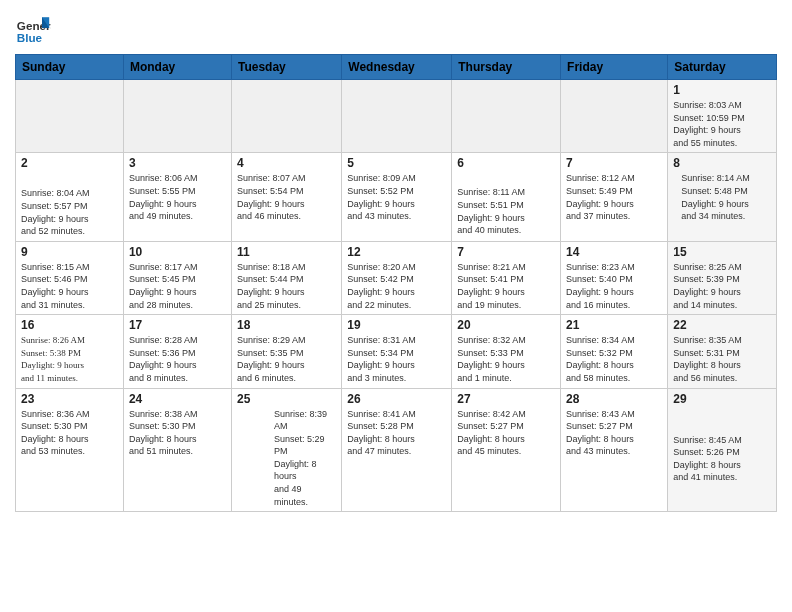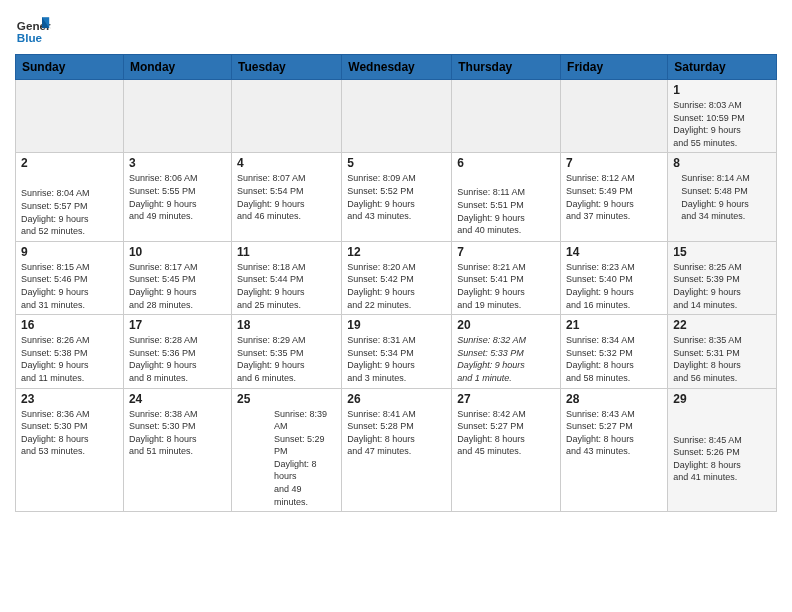--- a/index.html
+++ b/index.html
@@ -232,21 +232,21 @@
             <span class="day-number">15</span>
             <div class="day-info" style="white-space: pre-line;">Sunrise: 8:25 AM
 Sunset: 5:39 PM
 Daylight: 9 hours
 and 14 minutes.</div>
           </td>
         </tr>
         <tr>
           <td>
             <span class="day-number">16</span>
-            <div class="day-info" style="white-space: pre-line;">Sunrise: 8:26 AM
+            <div class="day-info" style="white-space: pre-line; font-family: Liberation Serif, serif;">Sunrise: 8:26 AM
 Sunset: 5:38 PM
 Daylight: 9 hours
 and 11 minutes.</div>
           </td>
           <td>
             <span class="day-number">17</span>
             <div class="day-info" style="white-space: pre-line;">Sunrise: 8:28 AM
 Sunset: 5:36 PM
 Daylight: 9 hours
 and 8 minutes.</div>
@@ -260,21 +260,21 @@
           </td>
           <td>
             <span class="day-number">19</span>
             <div class="day-info" style="white-space: pre-line;">Sunrise: 8:31 AM
 Sunset: 5:34 PM
 Daylight: 9 hours
 and 3 minutes.</div>
           </td>
           <td>
             <span class="day-number">20</span>
-            <div class="day-info" style="white-space: pre-line; font-style: italic;">Sunrise: 8:32 AM
+            <div class="day-info" style="white-space: pre-line;">Sunrise: 8:32 AM
 Sunset: 5:33 PM
 Daylight: 9 hours
 and 1 minute.</div>
           </td>
           <td>
             <span class="day-number">21</span>
             <div class="day-info" style="white-space: pre-line;">Sunrise: 8:34 AM
 Sunset: 5:32 PM
 Daylight: 8 hours
 and 58 minutes.</div>

